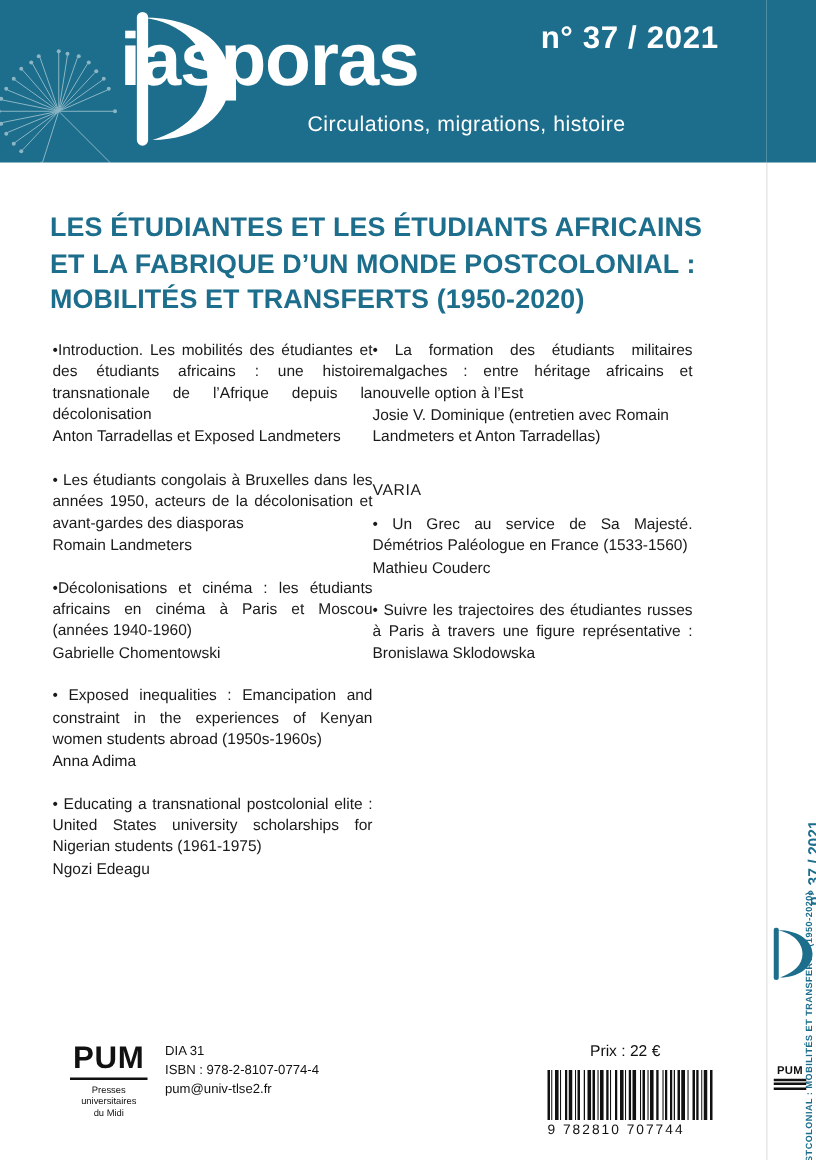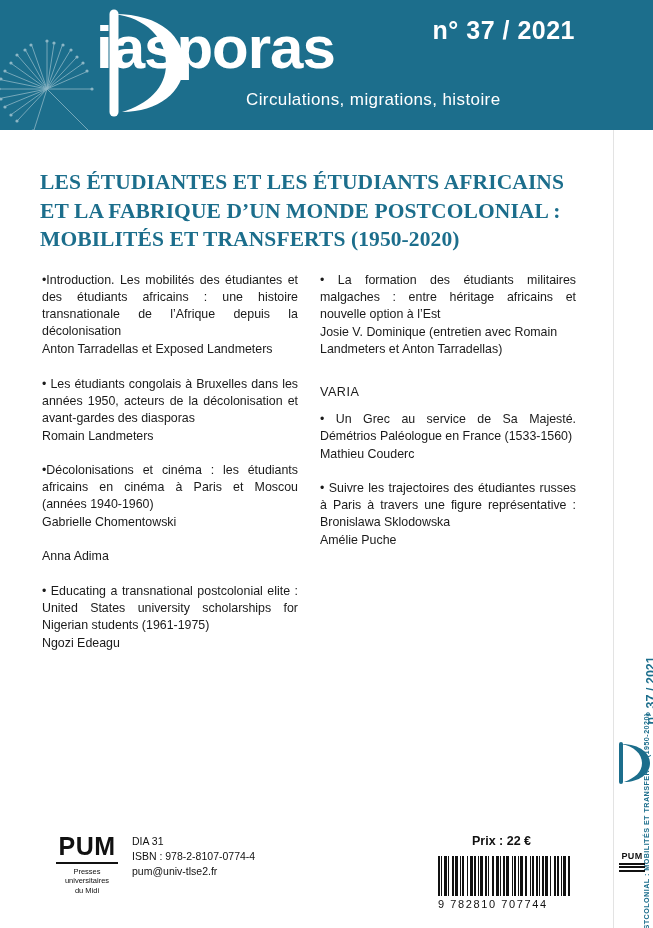--- a/index.html
+++ b/index.html
@@ -142,29 +142,28 @@
     position: absolute;
     left: 40px; top: 168px;
     width: 530px;
     color: #1c6e8c;
     font-size: 21.5px;
     font-weight: bold;
     line-height: 1.33;
     letter-spacing: 0.1px;
     text-transform: uppercase;
   }
-  .main-title .line { display: block; white-space: nowrap; font-family: Liberation Serif, serif; }
+  .main-title .line { display: block; white-space: nowrap; }
 
   
   .toc {
     position: absolute;
     left: 42px; top: 272px;
     width: 544px;
     display: flex;
-    gap: 22px;
   }
   .toc-col { width: 256px; }
   .toc-entry { margin-bottom: 17px; }
   .toc-entry .entry-title {
     font-size: 12.4px;
     line-height: 1.38;
     color: #1a1a1a;
     text-align: justify;
   }
   .toc-entry .entry-author {
@@ -200,21 +199,20 @@
     left: 132px; top: 18px;
     font-size: 10.5px;
     line-height: 1.45;
     color: #111;
   }
   .price {
     position: absolute;
     left: 472px; top: 18px;
     font-size: 12.5px;
     color: #111;
-    font-weight: bold;
   }
   .barcode-wrap {
     position: absolute;
     left: 438px; top: 40px;
     width: 132px;
   }
   .barcode {
     height: 40px;
     display: flex;
     align-items: flex-end;
@@ -331,20 +329,21 @@
     </div>
     <div class="toc-entry">
       <div class="entry-title">• Les étudiants congolais à Bruxelles dans les années 1950, acteurs de la décolonisation et avant-gardes des diasporas</div>
       <div class="entry-author">Romain Landmeters</div>
     </div>
     <div class="toc-entry">
       <div class="entry-title">•Décolonisations et cinéma : les étudiants africains en cinéma à Paris et Moscou (années 1940-1960)</div>
       <div class="entry-author">Gabrielle Chomentowski</div>
     </div>
     <div class="toc-entry">
+      <div class="entry-title">• Exposed inequalities : Emancipation and constraint in the experiences of Kenyan women students abroad (1950s-1960s)</div>
       <div class="entry-author">Anna Adima</div>
     </div>
     <div class="toc-entry">
       <div class="entry-title">• Educating a transnational postcolonial elite : United States university scholarships for Nigerian students (1961-1975)</div>
       <div class="entry-author">Ngozi Edeagu</div>
     </div>
   </div>
 
   <div class="toc-col">
     <div class="toc-entry">
@@ -353,21 +352,20 @@
     </div>
 
     <div class="toc-section-heading">VARIA</div>
 
     <div class="toc-entry">
       <div class="entry-title">• Un Grec au service de Sa Majesté. Démétrios Paléologue en France (1533-1560)</div>
       <div class="entry-author">Mathieu Couderc</div>
     </div>
     <div class="toc-entry">
       <div class="entry-title">• Suivre les trajectoires des étudiantes russes à Paris à travers une figure représentative : Bronislawa Sklodowska</div>
-      <div class="entry-author">Amélie Puche</div>
     </div>
   </div>
 </div>
 
 <div class="footer">
 
   <div class="pum-logo">
     <div class="pum-mark">PUM</div>
     <div class="pum-rule"></div>
     <div class="pum-sub">

